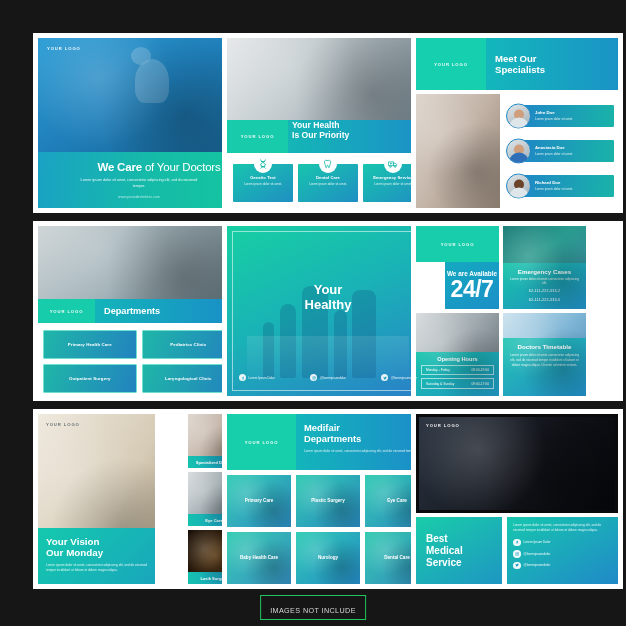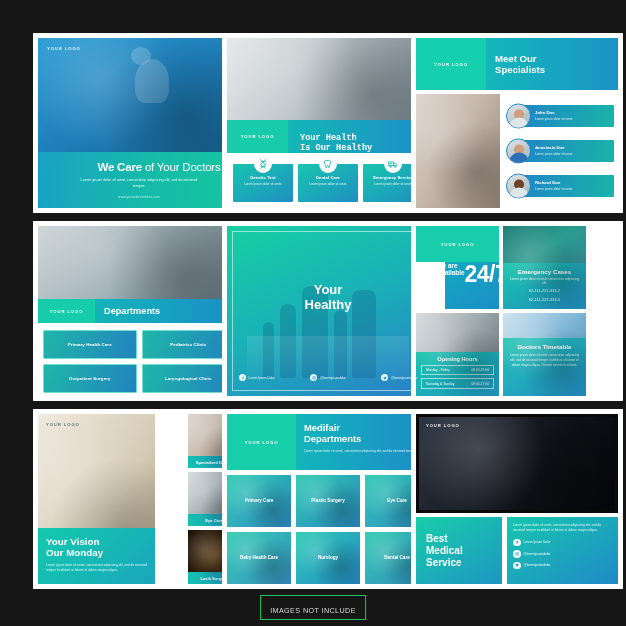--- a/index.html
+++ b/index.html
@@ -67,21 +67,21 @@
             display:flex; flex-direction:column; align-items:center; justify-content:center; }
   .p1-h{ font-size:11.5px; letter-spacing:-.2px; }
   .p1-h b{ font-weight:700;margin-left:40px; } .p1-h span{ font-weight:400; }
   .p1-sub{ text-align:center; margin-top:4px; width:130px; }
   .p1-url{ font-size:2.9px; letter-spacing:.3px; color:#eafaf7; margin-top:5px; opacity:.85; }
 
   
   .p2-photo{ position:absolute; left:0; top:0; right:0; height:82px; }
   .p2-band{ position:absolute; left:0; right:0; top:82px; height:33px; display:flex; }
   .p2-band .lg{ width:61px; background:#17cbab; display:flex; align-items:center; justify-content:center; }
-  .p2-band .tx{ flex:1; background:linear-gradient(90deg,#14b6b6 0%, #1c8fc8 100%); display:flex; align-items:flex-end; padding-left:12px;font-family:Liberation Mono, monospace; }
+  .p2-band .tx{ flex:1; background:linear-gradient(90deg,#14b6b6 0%, #1c8fc8 100%); display:flex; align-items:flex-start; padding-left:4px; }
   .p2-h{ font-size:8.6px; line-height:1.18; }
   .p2-cards{ position:absolute; left:6px; right:6px; top:126px; display:flex; gap:5px; }
   .svc{ flex:1; background:linear-gradient(150deg,#18c5ae 0%, #1f8fc2 100%);
         border-radius:1px; padding:11px 3px 5px; text-align:center; position:relative; height:38px; }
   .svc .ic{ position:absolute; left:50%; top:-9px; transform:translateX(-50%);
             width:18px; height:18px; border-radius:50%; background:#fff;
             display:flex; align-items:center; justify-content:center; }
   .svc .ic svg{ width:10px; height:10px; }
   .svc h4{ font-size:4.1px; color:#fff; font-weight:700; letter-spacing:.1px; }
   .svc p{ font-size:3.1px; color:#eafaf7; line-height:1.5; margin-top:2px; opacity:.9; }
@@ -139,21 +139,21 @@
   
   .p6-q{ position:absolute; width:83px; height:83px; }
   .p6-q.tl{ left:0; top:0; }
   .p6-q.tr{ left:87px; top:0; }
   .p6-q.bl{ left:0; top:87px; }
   .p6-q.br{ left:87px; top:87px; }
   .p6-logo-box{ position:absolute; left:0; right:0; top:0; height:36px; background:#17cdab;
                 display:flex; align-items:center; justify-content:center; }
   .p6-247{ position:absolute; left:0; right:0; top:36px; bottom:0;
            background:linear-gradient(150deg,#14a9c0 0%, #1b8fc7 100%);
-           display:flex; justify-content:center;margin-left:29px; }
+           display:flex; flex-direction:column; align-items:center; justify-content:center;margin-left:29px; }
   .p6-247 .avl{ font-size:6.4px; font-weight:700; color:#fff; }
   .p6-247 .big{ font-size:23px; font-weight:700; color:#fff; line-height:1; letter-spacing:-.5px; margin-top:1px; }
   .p6-cap{ position:absolute; left:0; right:0; bottom:0;
            background:linear-gradient(150deg, rgba(23,200,172,.93) 0%, rgba(31,140,196,.95) 100%);
            padding:5px 5px 6px; text-align:center; }
   .p6-cap h4{ font-size:6.2px; font-weight:700; color:#fff; }
   .p6-cap p{ font-size:3.1px; color:#eaf9f6; line-height:1.55; margin-top:2px; opacity:.92; }
   .p6-cap .tel{ font-size:3.6px; color:#fff; line-height:1.5; margin-top:3px; letter-spacing:.2px; }
   .p6-hours{ position:absolute; left:0; right:0; bottom:0; height:44px;
              background:linear-gradient(150deg,#19c4ac 0%,#1f96c2 100%); padding:4px 5px 5px; }
@@ -245,21 +245,21 @@
   <div class="panel">
     <div class="inner">
       <div class="ph p2 p2-photo"></div>
       <div class="p2-band">
         <div class="lg">
           <span class="logo">YOUR LOGO</span>
         </div>
         <div class="tx">
           <div class="p2-h title-lg">
             <div>Your Health</div>
-            <div>Is Our Healthy</div>
+            <div>Is Our Priority</div>
           </div>
         </div>
       </div>
       <div class="p2-cards">
 
         <div class="svc">
           <div class="ic">
             <svg viewBox="0 0 24 24" fill="none" stroke="#17b8a8" stroke-width="2" stroke-linecap="round">
               <path d="M6 2c0 6 12 6 12 12M18 2c0 6-12 6-12 12M6 22c0-3 12-3 12-8M18 22c0-3-12-3-12-8"></path>
               <path d="M8 6h8M8 18h8"></path>

